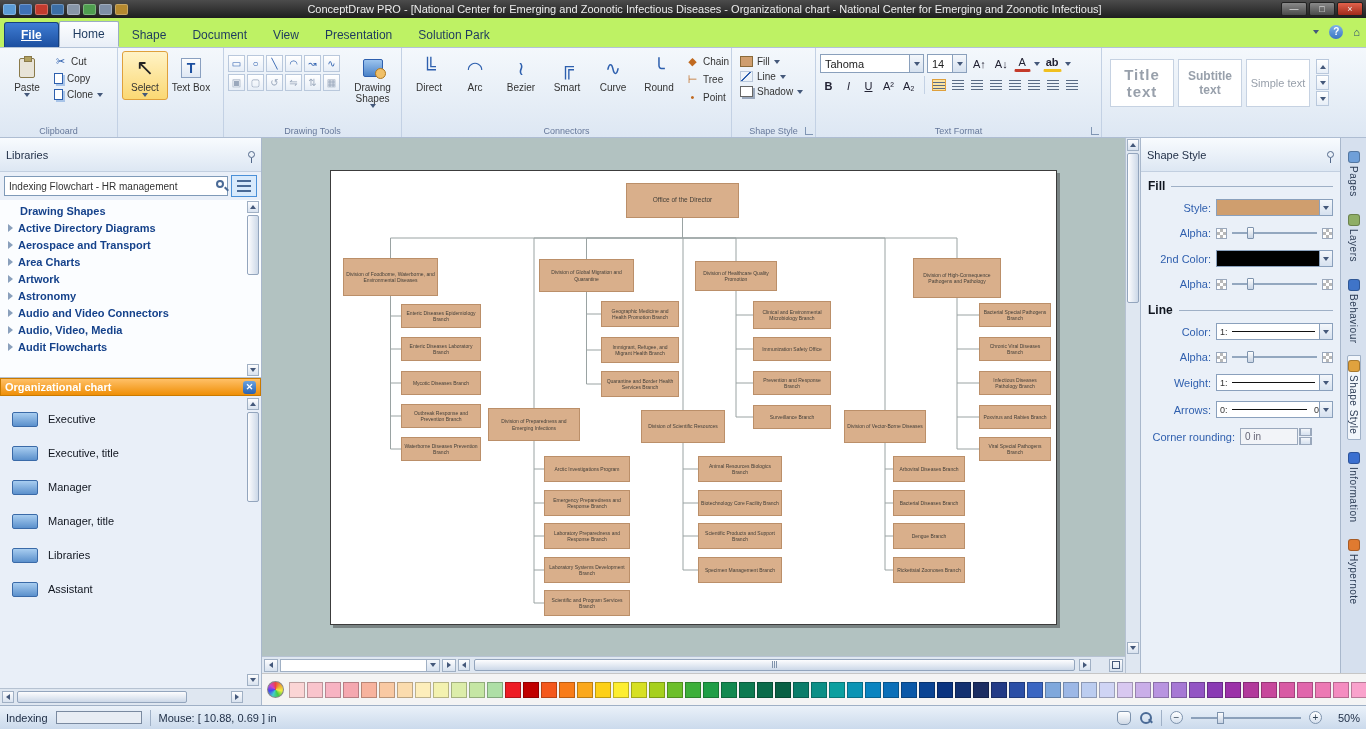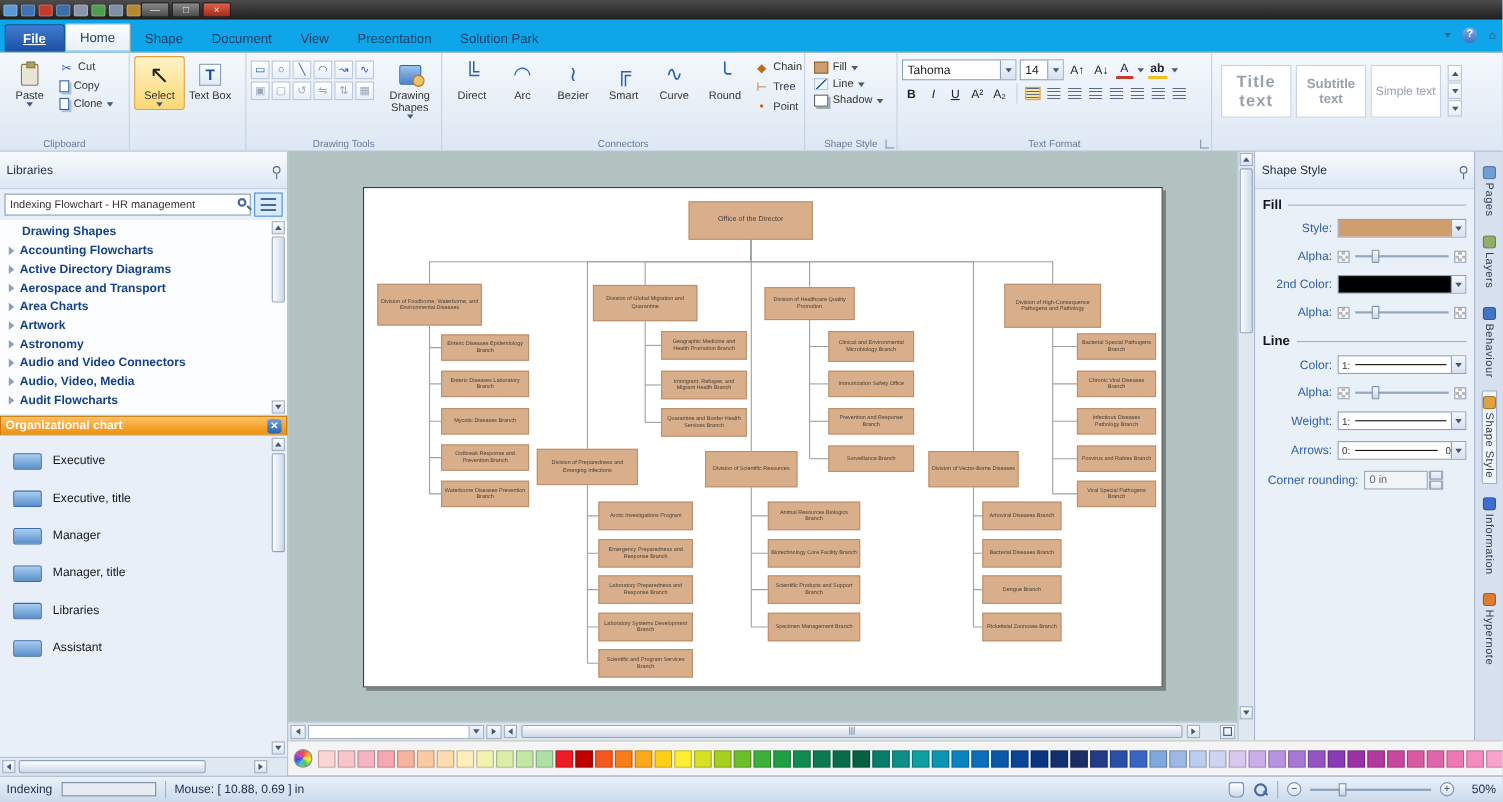--- a/index.html
+++ b/index.html
@@ -9,21 +9,21 @@
 
 .titlebar{height:18px;background:linear-gradient(#4c4c4c,#1e1e1e);display:flex;align-items:center;color:#ddd;}
 .qat{display:flex;gap:3px;padding-left:3px;align-items:center;}
 .qicon{width:13px;height:11px;border-radius:2px;border:1px solid rgba(255,255,255,.25);}
 .tb-title{flex:1;text-align:center;color:#ececec;font-size:11px;white-space:nowrap;overflow:hidden;}
 .winbtns{display:flex;gap:2px;padding-right:3px;}
 .winbtn{width:26px;height:14px;background:linear-gradient(#8a8a8a,#4a4a4a);border:1px solid #222;border-radius:2px;color:#eee;font-size:9px;line-height:12px;text-align:center;}
 .winbtn.close{background:linear-gradient(#e2624c,#a02a1a);}
 
 
-.tabrow{height:30px;background:#0ea5e9;display:flex;align-items:flex-end;position:relative;border-bottom:1px solid #b3c3d8;}
+.tabrow{height:30px;background:#bef264;display:flex;align-items:flex-end;position:relative;border-bottom:1px solid #b3c3d8;}
 .tab{padding:5px 13px;font-size:12px;color:#1e3a5f;cursor:default;}
 .tab.file{background:linear-gradient(#3f7dd4,#1c4fa0);color:#fff;font-weight:bold;border:1px solid #16407e;border-bottom:none;border-radius:3px 3px 0 0;margin-left:4px;padding:5px 16px;text-decoration:underline;}
 .tab.active{background:linear-gradient(#fdfeff,#e9eff7);border:1px solid #9badc5;border-bottom:1px solid #e9eff7;border-radius:2px 2px 0 0;}
 .tabrow-right{position:absolute;right:6px;top:7px;display:flex;gap:10px;align-items:center;font-size:11px;color:#2b4a74;}
 .help-badge{width:14px;height:14px;border-radius:50%;background:linear-gradient(#7fb2e8,#3a74c4);color:#fff;font-size:10px;font-weight:bold;text-align:center;line-height:14px;}
 
 
 .ribbon{height:90px;background:linear-gradient(#f4f8fc,#dde7f3);display:flex;border-bottom:1px solid #aebdd2;}
 .rgroup{position:relative;border-right:1px solid #c3d1e4;padding:3px 4px 14px;display:flex;align-items:flex-start;}
 .rlabel{position:absolute;bottom:1px;left:0;right:0;text-align:center;font-size:9px;color:#66789a;white-space:nowrap;}
@@ -185,20 +185,21 @@
     <div class="qat">
         <span class="qicon" style="background: rgb(91, 155, 213);"></span>
         <span class="qicon" style="background: rgb(63, 113, 181);"></span>
         <span class="qicon" style="background: rgb(194, 59, 46);"></span>
         <span class="qicon" style="background: rgb(60, 110, 165);"></span>
         <span class="qicon" style="background: rgb(136, 150, 168);"></span>
         <span class="qicon" style="background: rgb(79, 158, 79);"></span>
         <span class="qicon" style="background: rgb(127, 143, 166);"></span>
         <span class="qicon" style="background: rgb(181, 137, 47);"></span>
       </div>
+    <div class="tb-title">ConceptDraw PRO - [National Center for Emerging and Zoonotic Infectious Diseases - Organizational chart - National Center for Emerging and Zoonotic Infectious]</div>
     <div class="winbtns">
         <span class="winbtn">—</span>
         <span class="winbtn">□</span>
         <span class="winbtn close">×</span>
       </div>
   </div>
 
   <div class="tabrow">
     <div style="display:flex;align-items:flex-end;">
         <div class="tab file">File</div>
@@ -427,24 +428,20 @@
           <span class="mag"></span>
         </span>
         <span class="view-toggle">
             <span class="mini-tree"></span>
           </span>
       </div>
       <div class="lp-tree">
         <div>
             <div class="tree-item noarrow">
               <span>Drawing Shapes</span>
-            </div>
-            <div class="tree-item">
-              <span class="tree-arrow"></span>
-              <span>Accounting Flowcharts</span>
             </div>
             <div class="tree-item">
               <span class="tree-arrow"></span>
               <span>Active Directory Diagrams</span>
             </div>
             <div class="tree-item">
               <span class="tree-arrow"></span>
               <span>Aerospace and Transport</span>
             </div>
             <div class="tree-item">

